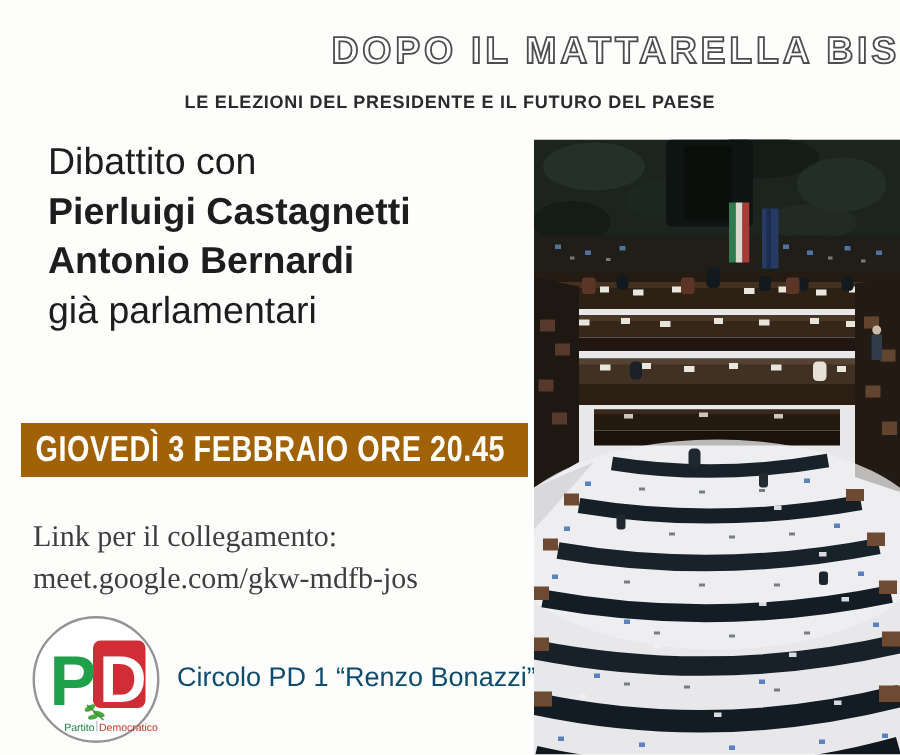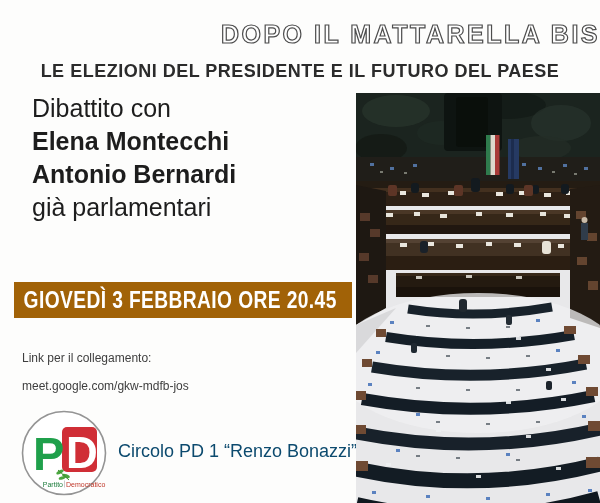--- a/index.html
+++ b/index.html
@@ -14,42 +14,42 @@
     position:absolute; top:20px; left:0; width:600px;
     text-align:right;
     font-size:25px; font-weight:700; letter-spacing:2.5px;
     color:#ffffff;
     -webkit-text-stroke:1.2px #4d4d4d;
     white-space:nowrap;
   }
   .subtitle {
     position:absolute; top:61px; left:0; width:600px;
     text-align:center;
-    font-size:18px; font-weight:700; letter-spacing:0.5px;
+    font-size:12px; font-weight:700; letter-spacing:0.5px;
     color:#2b2b2b; white-space:nowrap;
   }
   .speakers {
     position:absolute; left:32px; top:92px;
     font-size:25px; line-height:33px; color:#1d1d1d;
   }
   .speakers .bold { font-weight:700; }
   .banner {
     position:absolute; left:14px; top:282px;
     width:338px; height:36px;
     background:#a16207; color:#ffffff;
     display:flex; align-items:center; overflow:hidden;
   }
   .banner span {
     font-size:24px; font-weight:700; letter-spacing:0.5px;
     transform:scaleX(0.8); transform-origin:0 50%;
     padding-left:12px; white-space:nowrap;
   }
   .linkblock {
     position:absolute; left:22px; top:344px;
-    font-size:12px; line-height:28px; color:#3e3e3e;
+    font-size:20px; line-height:28px; color:#3e3e3e;font-family:Liberation Serif, serif;
   }
   .linkblock .url { color:#3e3e3e; }
   .logo {
     position:absolute; left:21px; top:410px;
     width:86px; height:86px;
   }
   .organizer {
     position:absolute; left:118px; top:441px;
     font-size:18px; color:#0c4a6e; white-space:nowrap;
   }
@@ -59,21 +59,21 @@
   }
 </style>
 </head>
 <body>
 
 <div class="title">DOPO IL MATTARELLA BIS</div>
 <div class="subtitle">LE ELEZIONI DEL PRESIDENTE E IL FUTURO DEL PAESE</div>
 
 <div class="speakers">
   <div>Dibattito con</div>
-  <div class="bold">Elena Montecchi</div>
+  <div class="bold">Pierluigi Castagnetti</div>
   <div class="bold">Antonio Bernardi</div>
   <div>già parlamentari</div>
 </div>
 
 <div class="banner">
   <span>GIOVEDÌ 3 FEBBRAIO ORE 20.45</span>
 </div>
 
 <div class="linkblock">
   <div>Link per il collegamento:</div>

